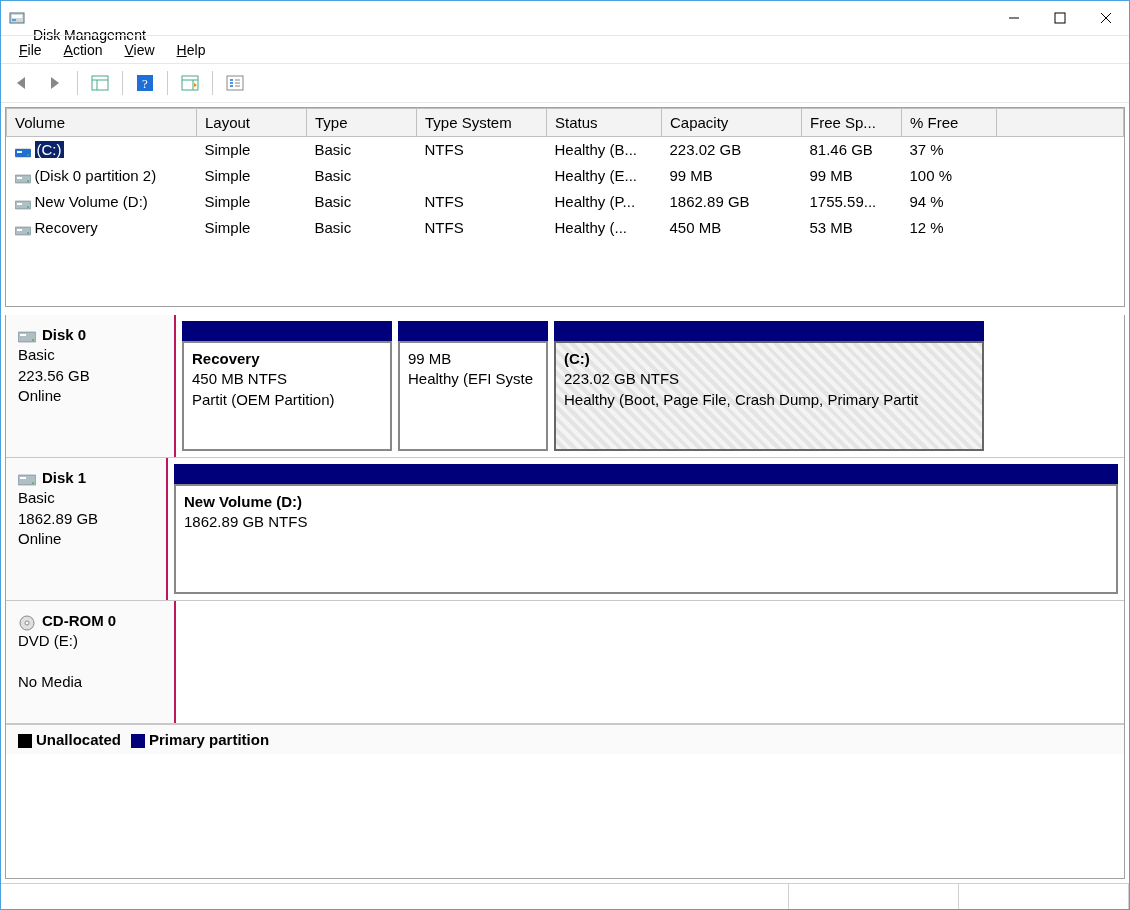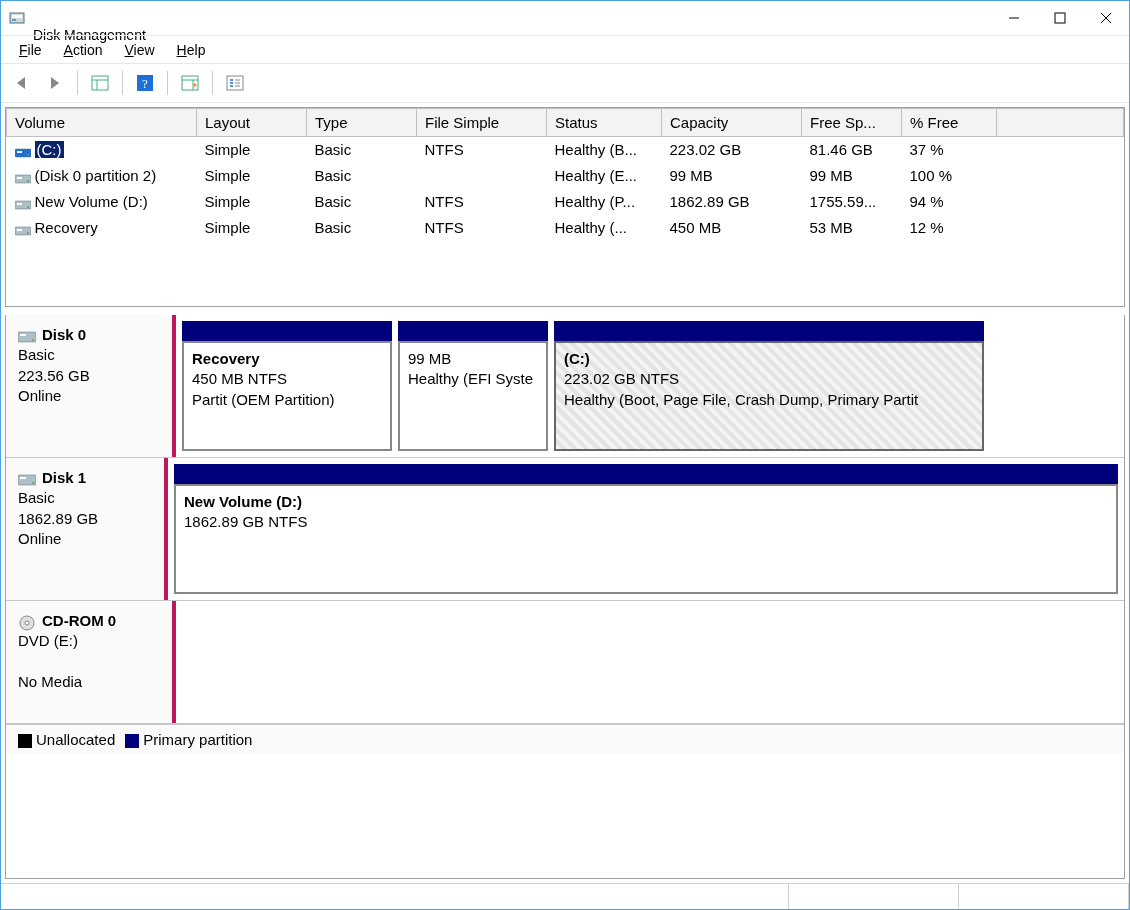--- a/index.html
+++ b/index.html
@@ -19,31 +19,31 @@
 .tsep { width: 1px; height: 24px; background: #ccc; margin: 0 4px; }
 .content { flex: 1; display: flex; flex-direction: column; padding: 4px; gap: 8px; min-height: 0; }
 .listpane { border: 1px solid #a0a0a0; background: #fff; height: 200px; overflow: hidden; }
 table.vol { width: 100%; border-collapse: collapse; table-layout: fixed; font-size: 15px; }
 table.vol th { text-align: left; font-weight: normal; background: #f3f3f3; border: 1px solid #c0c0c0; padding: 4px 8px; height: 28px; overflow: hidden; white-space: nowrap; text-overflow: ellipsis; }
 table.vol td { padding: 2px 8px; height: 26px; white-space: nowrap; overflow: hidden; text-overflow: ellipsis; }
 td .volicon { display: inline-block; width: 16px; height: 12px; vertical-align: middle; margin-right: 4px; }
 .selrow td:first-child span.volname { background: #0a246a; color: #fff; padding: 0 2px; }
 .graphpane { border: 1px solid #a0a0a0; border-top: none; background: #fff; flex: 1; overflow: hidden; }
 .diskrow { display: flex; border-bottom: 1px solid #c8c8c8; }
-.diskhdr { width: 170px; padding: 10px 12px; border-right: 4px solid #be185d; font-size: 15px; line-height: 1.35; background:#fafafa;}
+.diskhdr { width: 170px; padding: 10px 12px; border-right: 2px solid #be185d; font-size: 15px; line-height: 1.35; background:#fafafa;}
 .diskhdr .dname { font-weight: bold; }
 .diskhdr .dicon { display: inline-block; width: 18px; height: 14px; vertical-align: middle; margin-right: 6px; }
 .diskbody { flex: 1; padding: 6px; display: flex; flex-direction: column; }
 .topbar { height: 20px; display: flex; gap: 6px; }
 .topseg { background: #00007a; }
 .partrow { display: flex; gap: 6px; height: 110px; margin-top: 0; }
 .partbox { border: 2px solid #888; background: #fff; padding: 6px 8px; font-size: 15px; line-height: 1.35; overflow: hidden; white-space: nowrap; }
 .partbox.sel { border: 2px solid #666; background: repeating-linear-gradient(45deg,#f4f4f4,#f4f4f4 4px,#e4e4e4 4px,#e4e4e4 8px); }
 .partbox .pname { font-weight: bold; }
-.legend { height: 30px; border-top: 1px solid #c8c8c8; display: flex; align-items: center; padding: 0 12px; gap: 10px; font-size: 15px; background:#fafafa;}
+.legend { height: 30px; border-top: 1px solid #c8c8c8; display: flex; align-items: center; padding: 0 12px; gap: 10px; font-size: 15px; background:#fafafa;font-weight:bold;}
 .swatch { width: 14px; height: 14px; display: inline-block; margin-right: 4px; vertical-align: middle; }
 .statusbar { height: 26px; border-top: 1px solid #d0d0d0; display: flex; }
 .statusbar > div { border-right: 1px solid #d0d0d0; }
 </style>
 </head>
 <body>
 
 <div class="window">
 
   <div class="titlebar">
@@ -140,21 +140,21 @@
             <col style="width:140px">
             <col style="width:100px">
             <col style="width:95px">
             <col>
           </colgroup>
         <thead>
             <tr>
           <th>Volume</th>
           <th>Layout</th>
           <th>Type</th>
-          <th>File Simple</th>
+          <th>Type System</th>
           <th>Status</th>
           <th>Capacity</th>
           <th>Free Sp...</th>
           <th>% Free</th>
           <th></th>
         </tr>
           </thead>
         <tbody id="volrows">
             <tr class="selrow">
               <td><span class="volicon"><svg width="16" height="12" viewBox="0 0 16 12">

